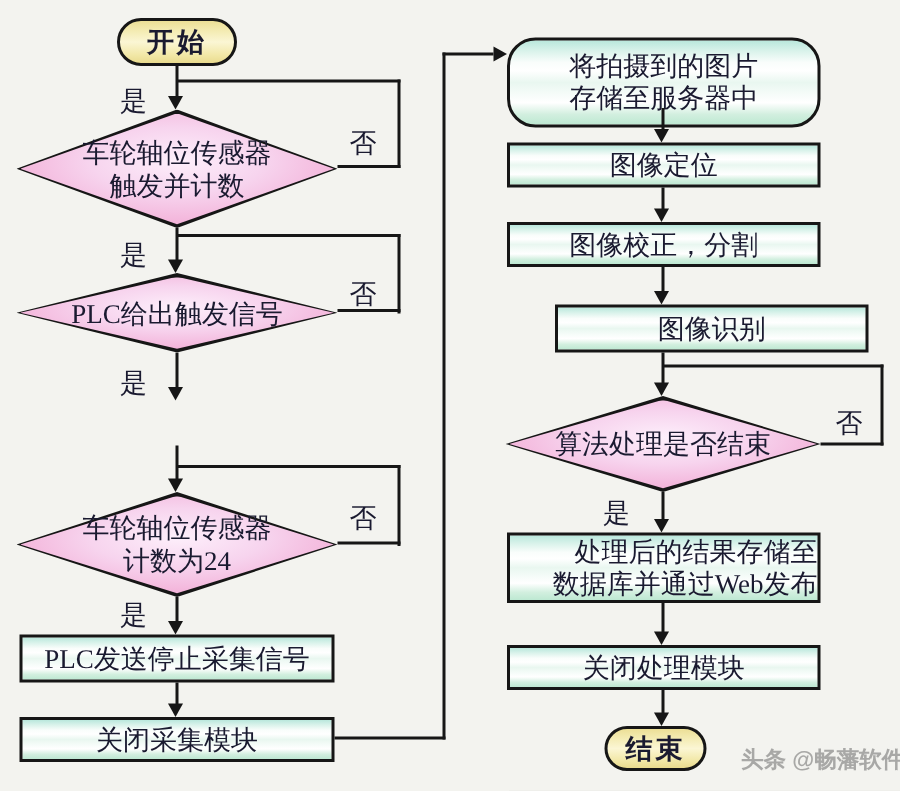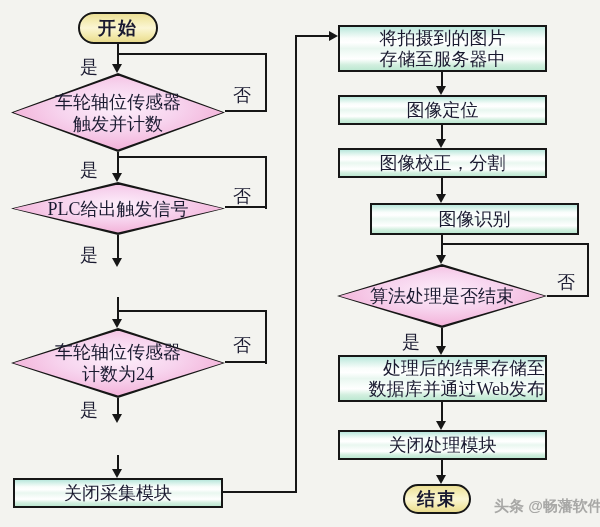--- a/index.html
+++ b/index.html
@@ -141,34 +141,37 @@
     <div class="d-text">
       <span>车轮轴位传感器</span>
       <span>计数为24</span>
     </div>
   </div>
 
   <div class="vline" style="left:117px;top:398px;height:17px;"></div>
   <div class="arr-down" style="left:112px;top:414px;"></div>
   <div class="edge-label" style="left:80px;top:398px;">是</div>
 
+  <div class="process" style="left:13px;top:423px;width:210px;height:32px;">
+    <span>PLC发送停止采集信号</span>
+  </div>
 
   <div class="vline" style="left:117px;top:455px;height:15px;"></div>
   <div class="arr-down" style="left:112px;top:469px;"></div>
 
   <div class="process" style="left:13px;top:478px;width:210px;height:30px;">
     <span>关闭采集模块</span>
   </div>
 
   <div class="hline" style="left:223px;top:491px;width:74px;"></div>
   <div class="vline" style="left:295px;top:35px;height:458px;"></div>
   <div class="hline" style="left:295px;top:35px;width:34px;"></div>
   <div class="arr-right" style="left:329px;top:31px;"></div>
 
-  <div class="process" style="left:338px;top:25px;width:209px;height:47px;">
+  <div class="process" style="left:338px;top:25px;width:209px;height:60px;border-radius:19px;">
     <span>将拍摄到的图片</span>
     <span>存储至服务器中</span>
   </div>
 
   <div class="vline" style="left:441px;top:72px;height:15px;"></div>
   <div class="arr-down" style="left:436px;top:86px;"></div>
 
   <div class="process" style="left:338px;top:95px;width:209px;height:30px;">
     <span>图像定位</span>
   </div>

